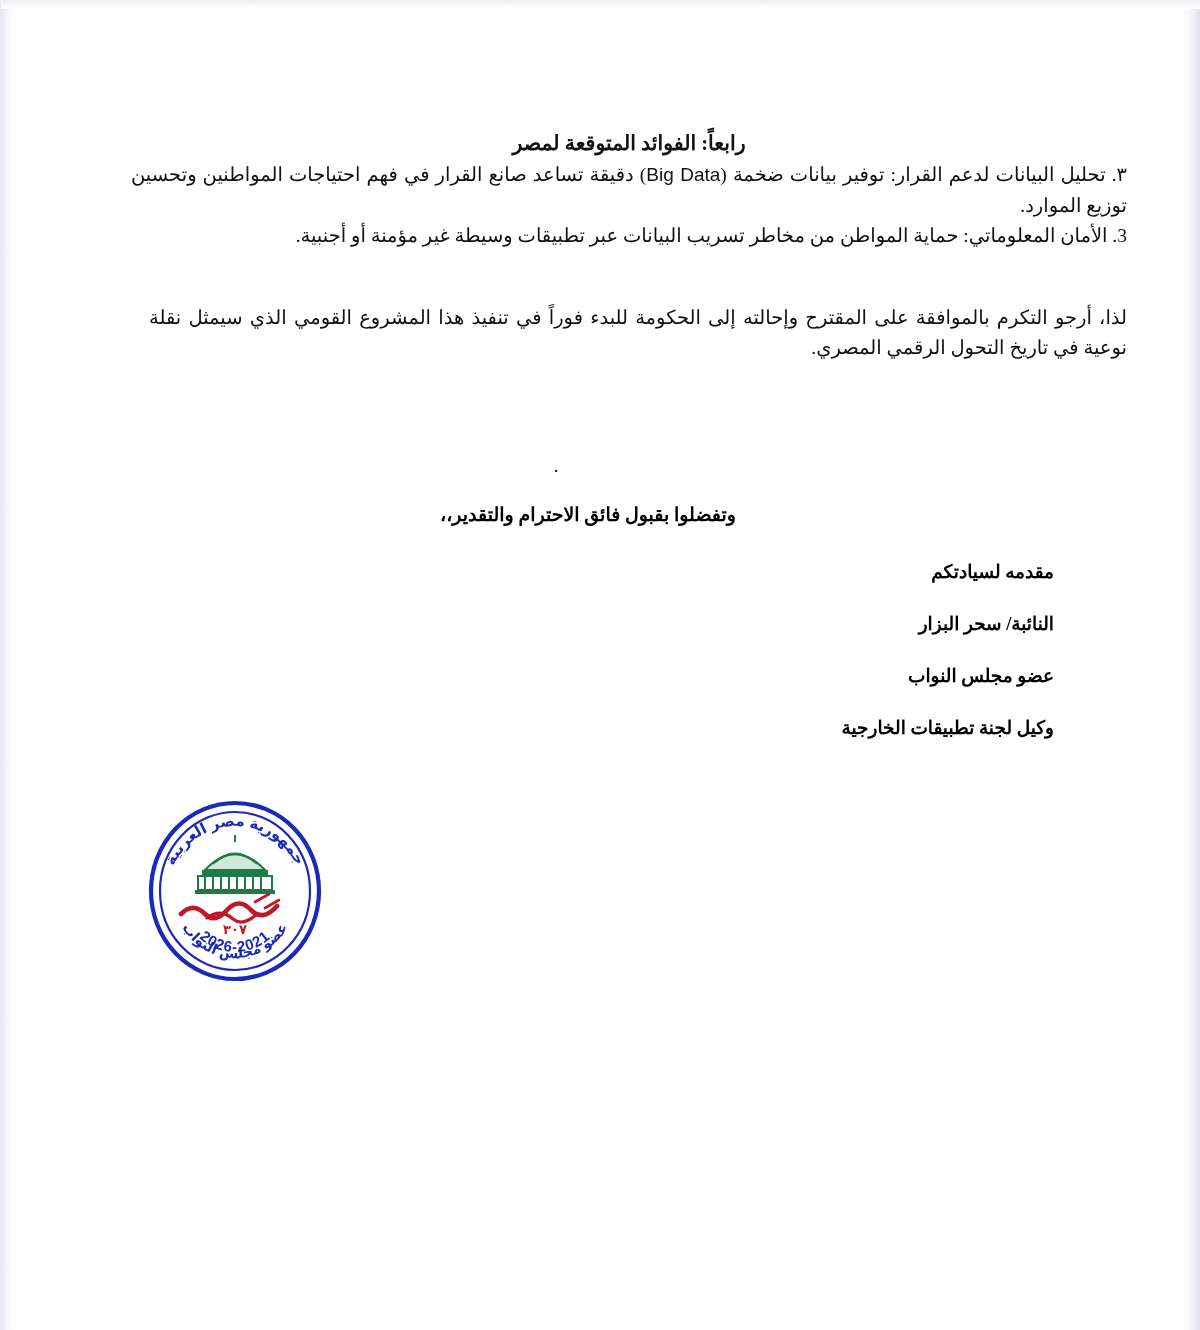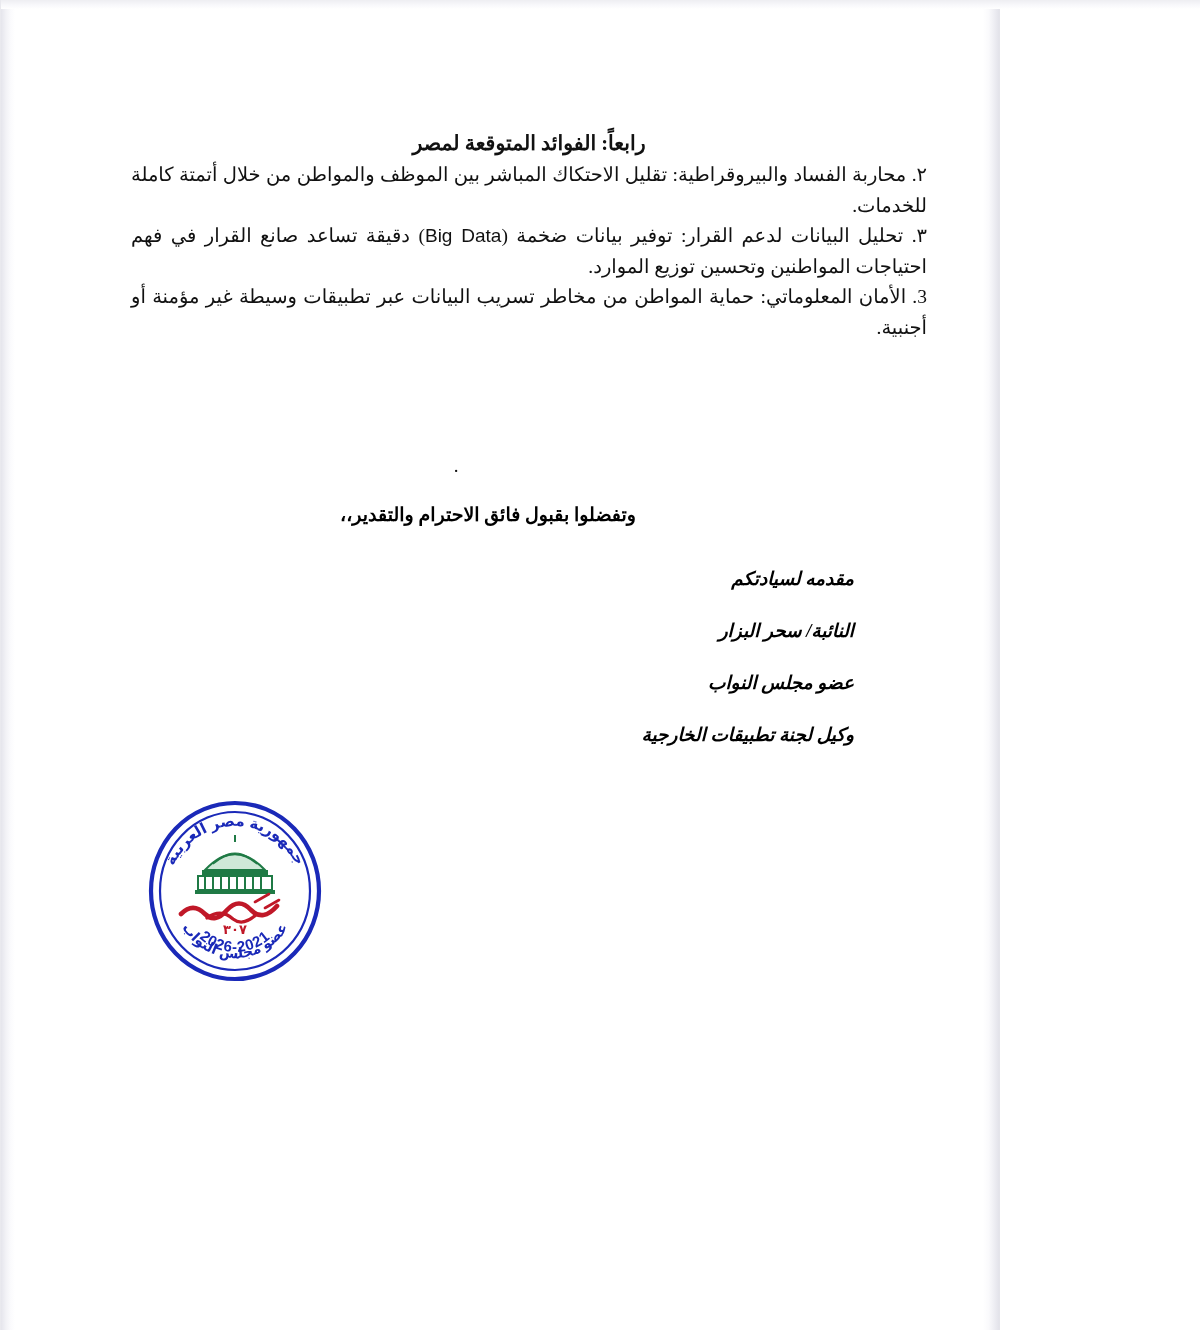--- a/index.html
+++ b/index.html
@@ -14,21 +14,21 @@
     height: 1330px;
     font-family: "Liberation Serif", "DejaVu Serif", serif;
     position: relative;
     overflow: hidden;
   }
 
   
   .page-sheet {
     position: absolute;
     top: 0; left: 0;
-    width: 1000px;
+    width: 1200px;
     height: 1330px;
     background: #ffffff;
     border-left: 1px solid #e9e9ee;
     border-right: 1px solid #e4e4ea;
   }
   .edge-left {
     position: absolute;
     top: 0; left: 0;
     width: 14px; height: 1330px;
     background: linear-gradient(to right, #e5e5ec 0%, #f2f2f6 35%, #fbfbfd 70%, #ffffff 100%);
@@ -123,23 +123,22 @@
     position: absolute;
     top: 556px;
     right: 145px;
     direction: rtl;
     text-align: right;
   }
   .signature-block .sig-line {
     font-weight: bold;
     font-size: 18.5px;
     line-height: 24px;
-    margin: 11px 0 28px 0;
+    margin: 4px 0 28px 0;
     white-space: nowrap;
-    font-style: italic;
   }
   .signature-block .sig-line:last-child { margin-bottom: 0; }
 
   
   .stamp-wrap {
     position: absolute;
     top: 798px;
     left: 146px;
     width: 176px;
     height: 186px;
@@ -152,25 +151,25 @@
 <div class="page-sheet">
   <div class="edge-left"></div>
   <div class="edge-right"></div>
   <div class="edge-top"></div>
 
   <div class="doc-body">
 
     <h2 class="section-heading">رابعاً: الفوائد المتوقعة لمصر</h2>
 
     <ol class="numbered-list">
-      <li>٢. محاربة الفساد والبيروقراطية: تقليل الاحتكاك المباشر بين الموظف والمواطن من خلال أتمتة كاملة للخدمات.</li>
       <li><span>٣. تحليل البيانات لدعم القرار: توفير بيانات ضخمة (</span><span class="latin-inline">Big Data</span><span>) دقيقة تساعد صانع القرار في فهم احتياجات المواطنين وتحسين توزيع الموارد.</span></li>
       <li>3. الأمان المعلوماتي: حماية المواطن من مخاطر تسريب البيانات عبر تطبيقات وسيطة غير مؤمنة أو أجنبية.</li>
     </ol>
 
+    <p class="closing-paragraph">لذا، أرجو التكرم بالموافقة على المقترح وإحالته إلى الحكومة للبدء فوراً في تنفيذ هذا المشروع القومي الذي سيمثل نقلة نوعية في تاريخ التحول الرقمي المصري.</p>
   </div>
 
   <div class="lone-dot">.</div>
 
   <div class="regards-line">وتفضلوا بقبول فائق الاحترام والتقدير،،</div>
 
   <div class="signature-block">
     <div class="sig-line">مقدمه لسيادتكم</div>
     <div class="sig-line">النائبة/ سحر البزار</div>
     <div class="sig-line">عضو مجلس النواب</div>

